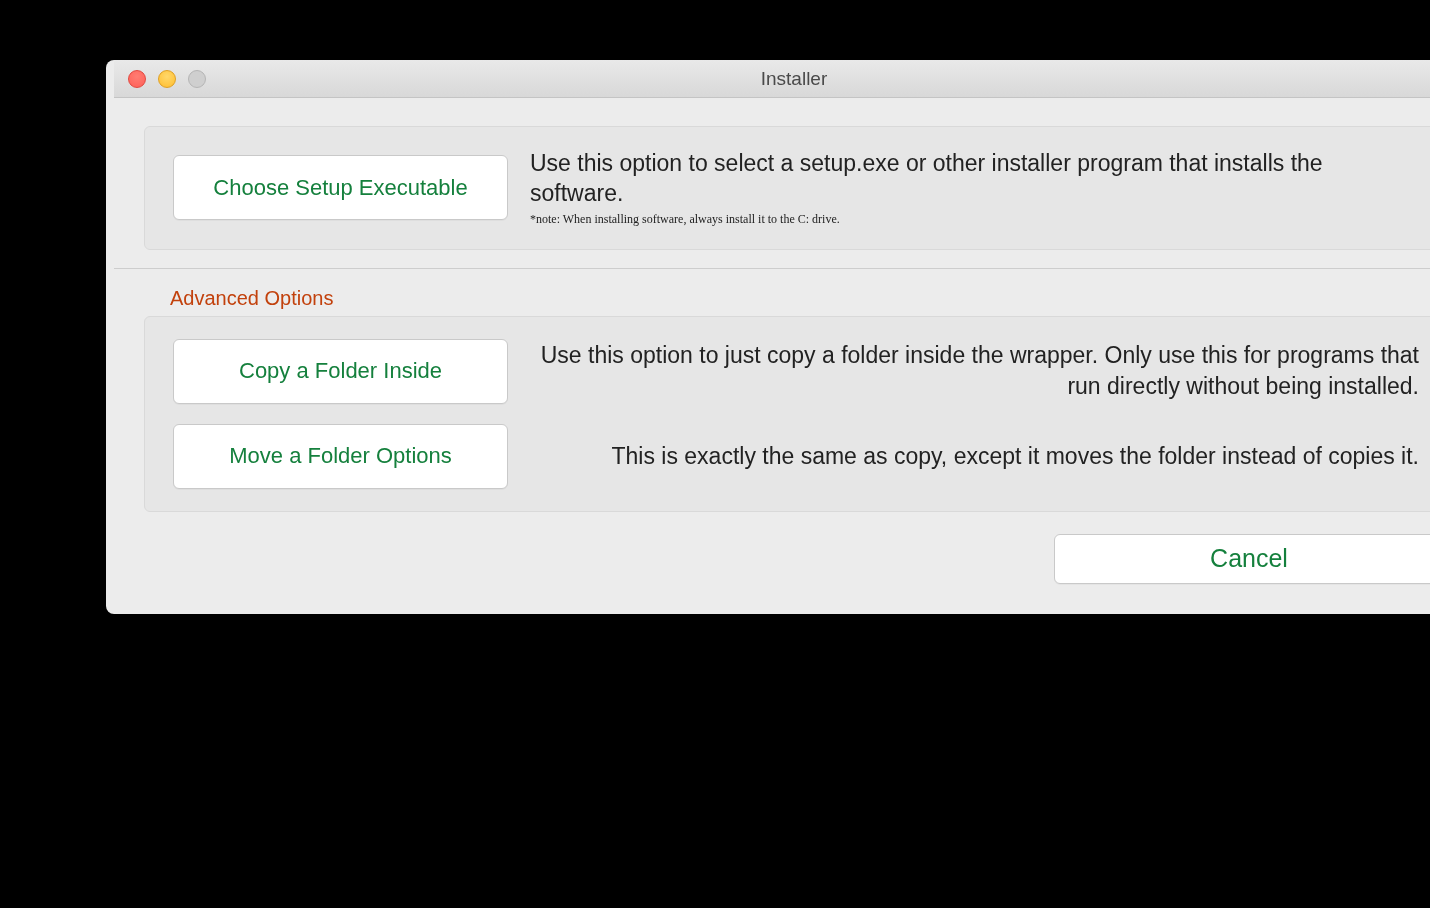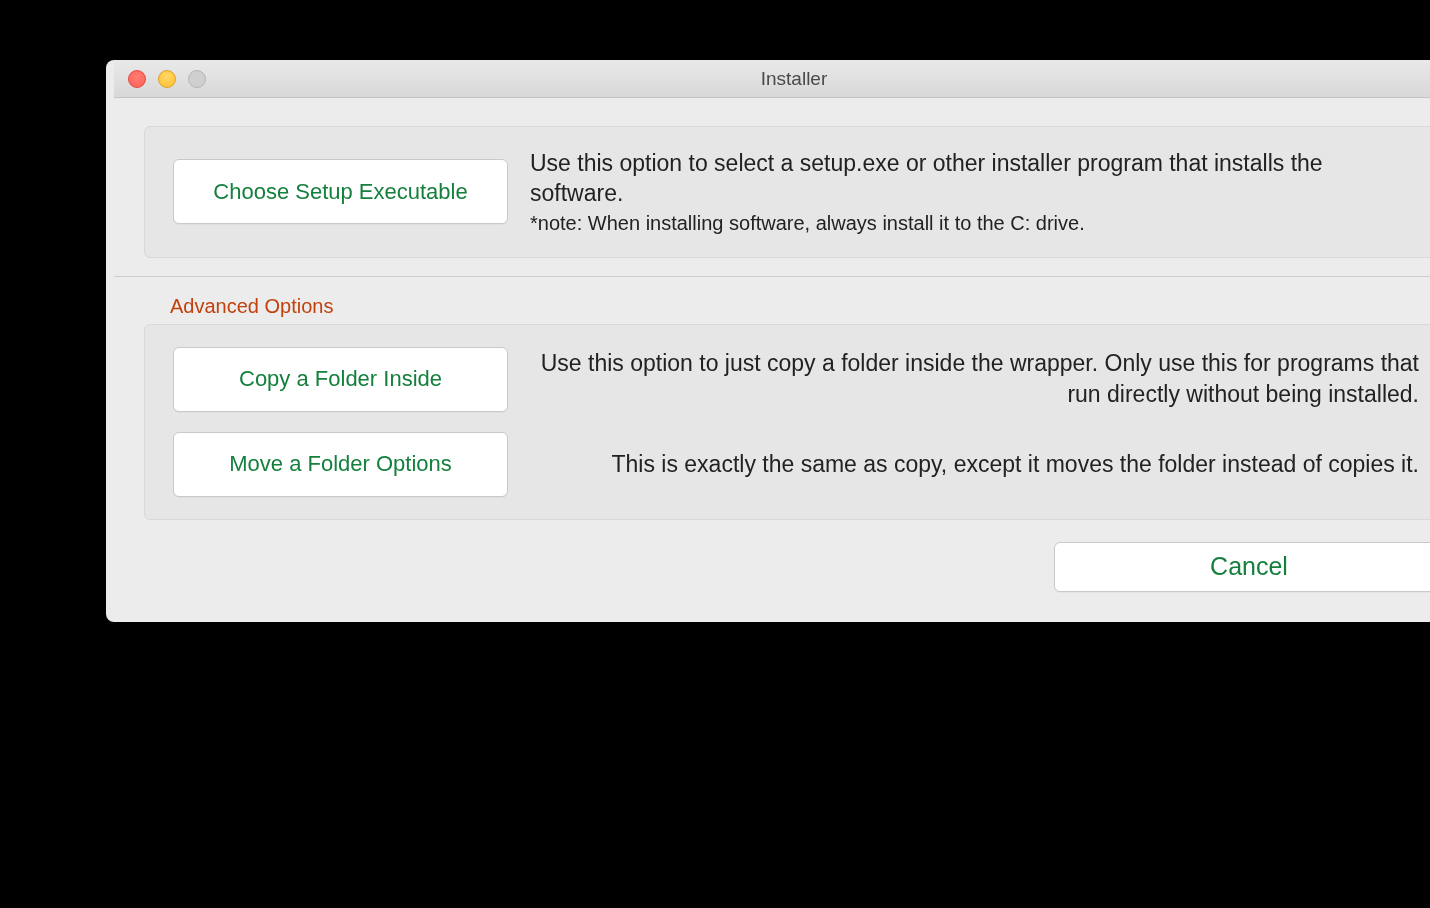--- a/index.html
+++ b/index.html
@@ -90,22 +90,23 @@
     .btn.wide { width: 335px; }
     .desc {
       flex: 1;
       color: #222;
     }
     .desc .line1 {
       font-size: 23px;
       line-height: 1.3;
     }
     .desc .note {
-      font-size: 20px;
+      font-size: 12px;
       margin-top: 3px;
+      font-family: Liberation Serif, serif;
     }
     .divider {
       height: 1px;
       background: #cdcdcd;
       margin: 18px -30px 0 -30px;
     }
     .section-label {
       font-size: 20px;
       color: #c2410c;
       margin: 18px 0 6px 26px;

